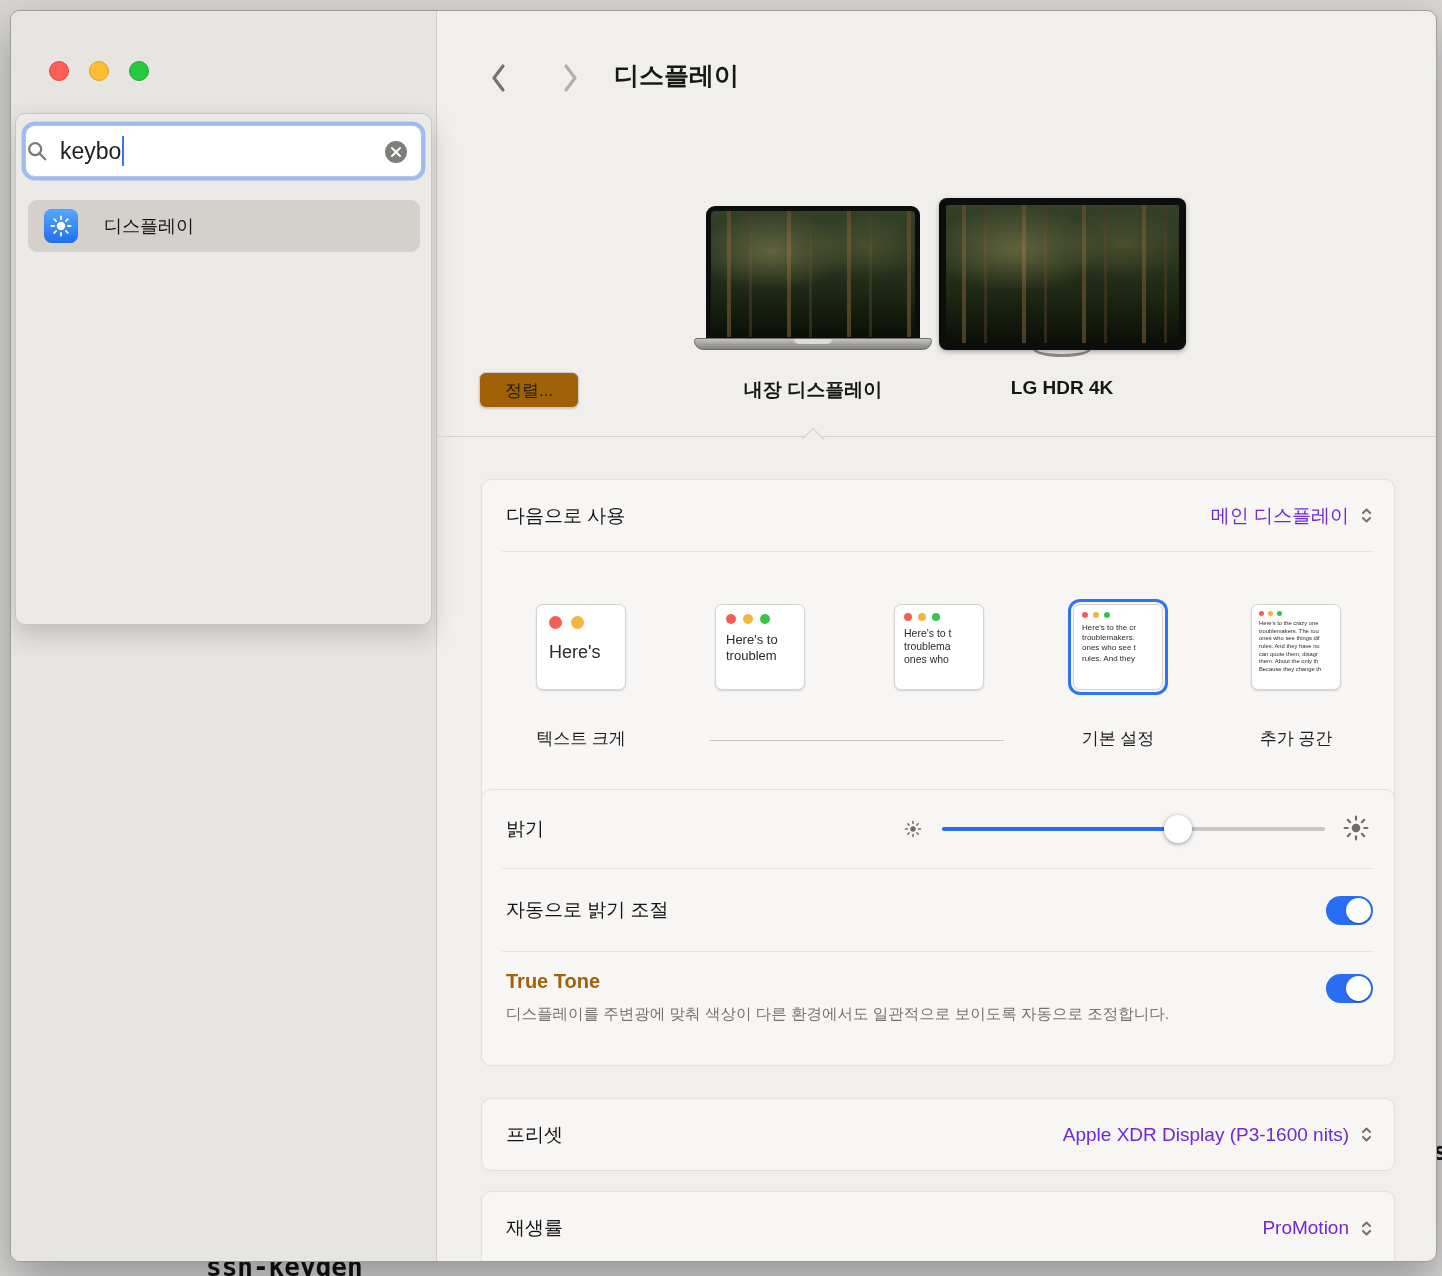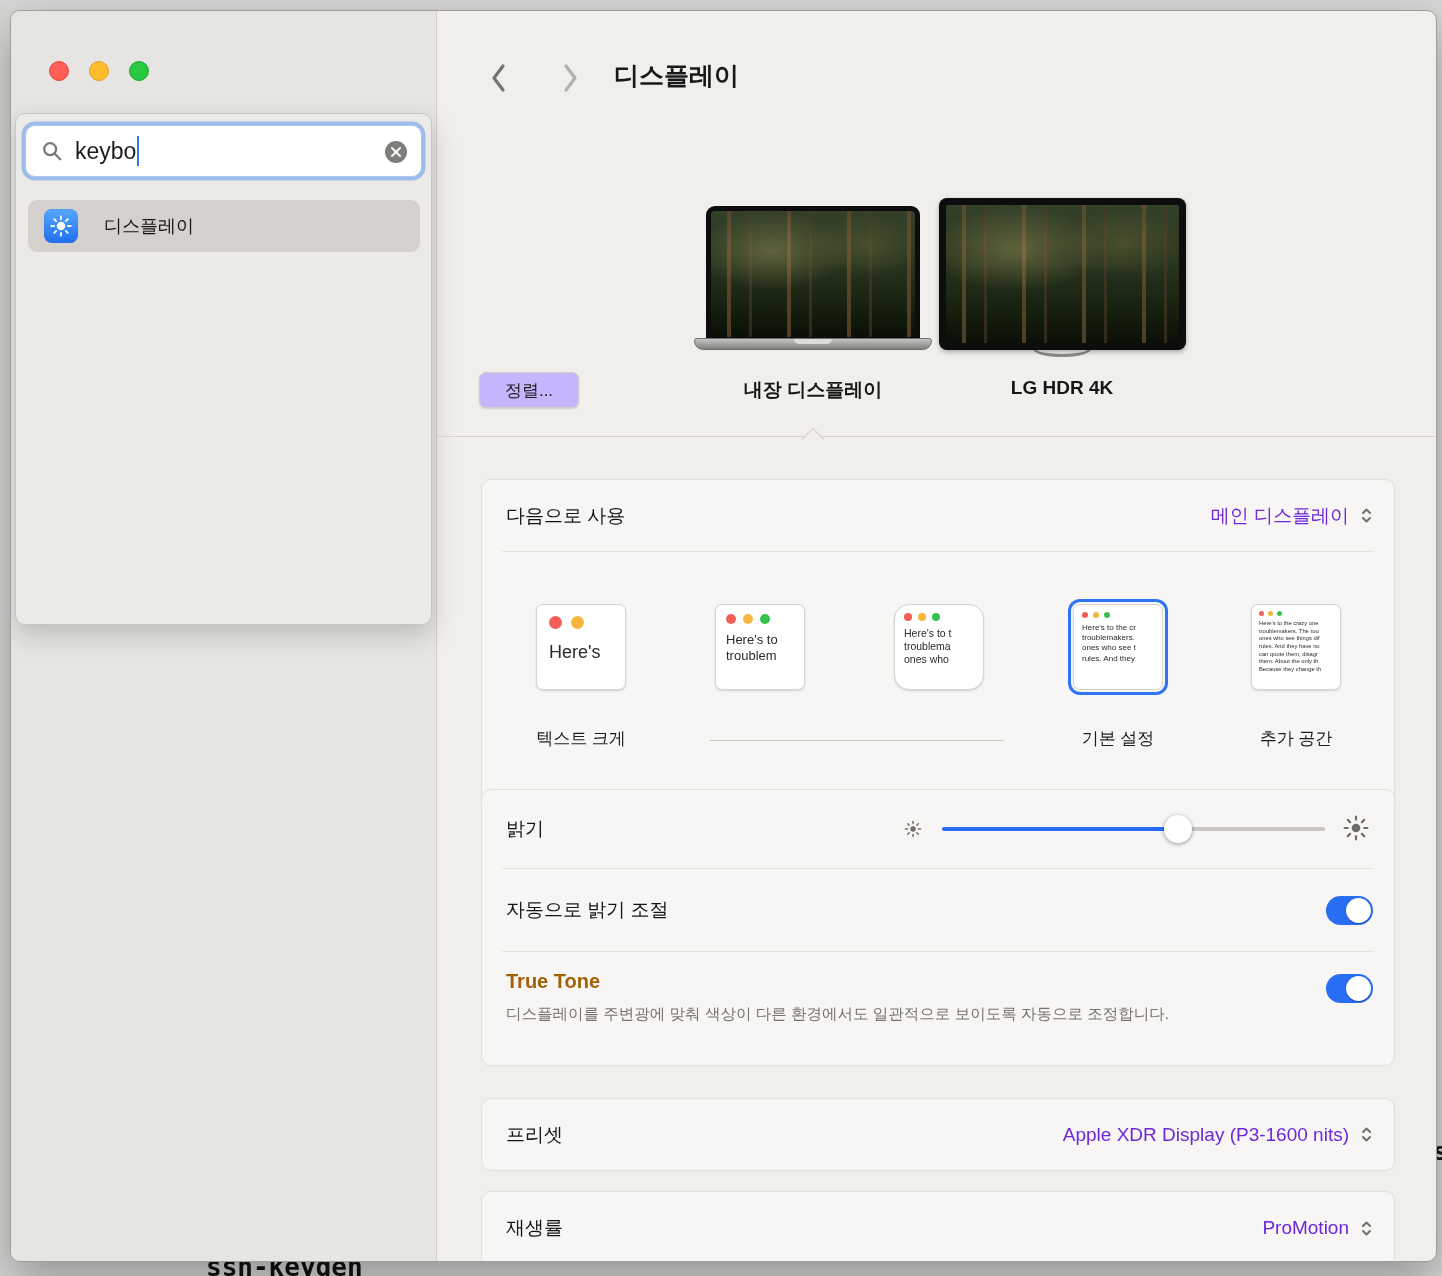--- a/index.html
+++ b/index.html
@@ -45,21 +45,21 @@
 
   .search-panel {
     position:absolute; left:4px; top:102px; width:417px; height:512px;
     background:#eceae7; border:1px solid #c8c6c2; border-radius:10px;
     box-shadow:0 10px 26px rgba(0,0,0,.18);
   }
   .search-field {
     position:absolute; left:9px; top:11px; width:397px; height:52px;
     background:#ffffff; border:1px solid #aec6ee; border-radius:10px;
     box-shadow:0 0 0 3.5px rgba(64,130,245,.45);
-    display:flex; align-items:center; padding-left:15px;
+    display:flex; align-items:center; 
   }
   .search-field .mag { display:flex; margin-right:12px; }
   .search-text { font-size:23px; color:#1d1d1f; }
   .caret-bar { display:inline-block; width:2px; height:30px; background:#3478f6; margin-left:1px; vertical-align:middle; }
   .clear-btn {
     position:absolute; right:14px; top:15px; width:22px; height:22px;
     border-radius:50%; background:#807e7a; display:flex; align-items:center; justify-content:center;
   }
   .result-item-1 {
     position:absolute; left:12px; top:86px; width:392px; height:52px;
@@ -117,21 +117,21 @@
     background:#0d0d0d; border-radius:8px; padding:7px; overflow:hidden;
     box-shadow:0 2px 5px rgba(0,0,0,.3);
   }
   .monitor-screen .forest { border-radius:2px; }
   .display-label { position:absolute; top:366px; transform:translateX(-50%); font-size:19px; font-weight:700; color:#161616; white-space:nowrap; }
   .display-label.builtin { left:376px; }
   .display-label.external { left:625px; }
 
   .arrange-btn {
     position:absolute; left:42px; top:361px; width:100px; height:36px;
-    background:#c4b5fd; border:1px solid #cfcdca; border-radius:7px;
+    background:#a16207; border:1px solid #cfcdca; border-radius:7px;
     box-shadow:0 1px 2px rgba(0,0,0,.15);
     font-size:17px; color:#1c1c1c; display:flex; align-items:center; justify-content:center;
   }
 
   .content-divider { position:absolute; top:425px; left:0; right:0; height:1px; background:#d5d2cf; }
   .selection-caret {
     position:absolute; left:368px; top:420px; width:16px; height:16px;
     background:#f1efec; border-left:1px solid #cfccc9; border-top:1px solid #cfccc9;
     transform:rotate(45deg);
   }
@@ -157,21 +157,21 @@
   .use-as-row { height:71px; }
 
   
   .scaling-area { position:relative; height:209px; }
   .thumb {
     position:absolute; top:52px; width:90px; height:86px;
     background:#ffffff; border:1px solid #d6d4d1; border-radius:7px;
     box-shadow:0 1px 2px rgba(0,0,0,.15); overflow:hidden;
   }
   .thumb.selected { box-shadow:0 0 0 2px #f8f6f4, 0 0 0 5px #2e74f5; }
-  .thumb-1 { left:54px; } .thumb-2 { left:233px; } .thumb-3 { left:412px;border-radius:15px; }
+  .thumb-1 { left:54px; } .thumb-2 { left:233px; } .thumb-3 { left:412px; }
   .thumb-4 { left:591px; } .thumb-5 { left:769px; }
   .dots { display:flex; }
   .mdot { border-radius:50%; }
   .mdot-red { background:#f35e57; } .mdot-yellow { background:#f5b63d; } .mdot-green { background:#37c24f; }
   .t1 .dots { gap:9px; padding:11px 0 0 12px; } .t1 .mdot { width:13px; height:13px; }
   .t2 .dots { gap:7px; padding:9px 0 0 10px; }  .t2 .mdot { width:10px; height:10px; }
   .t3 .dots { gap:6px; padding:8px 0 0 9px; }   .t3 .mdot { width:8px; height:8px; }
   .t4 .dots { gap:5px; padding:7px 0 0 8px; }   .t4 .mdot { width:6px; height:6px; }
   .t5 .dots { gap:4px; padding:6px 0 0 7px; }   .t5 .mdot { width:5px; height:5px; }
   .mini-text { color:#2b2b2b; }

